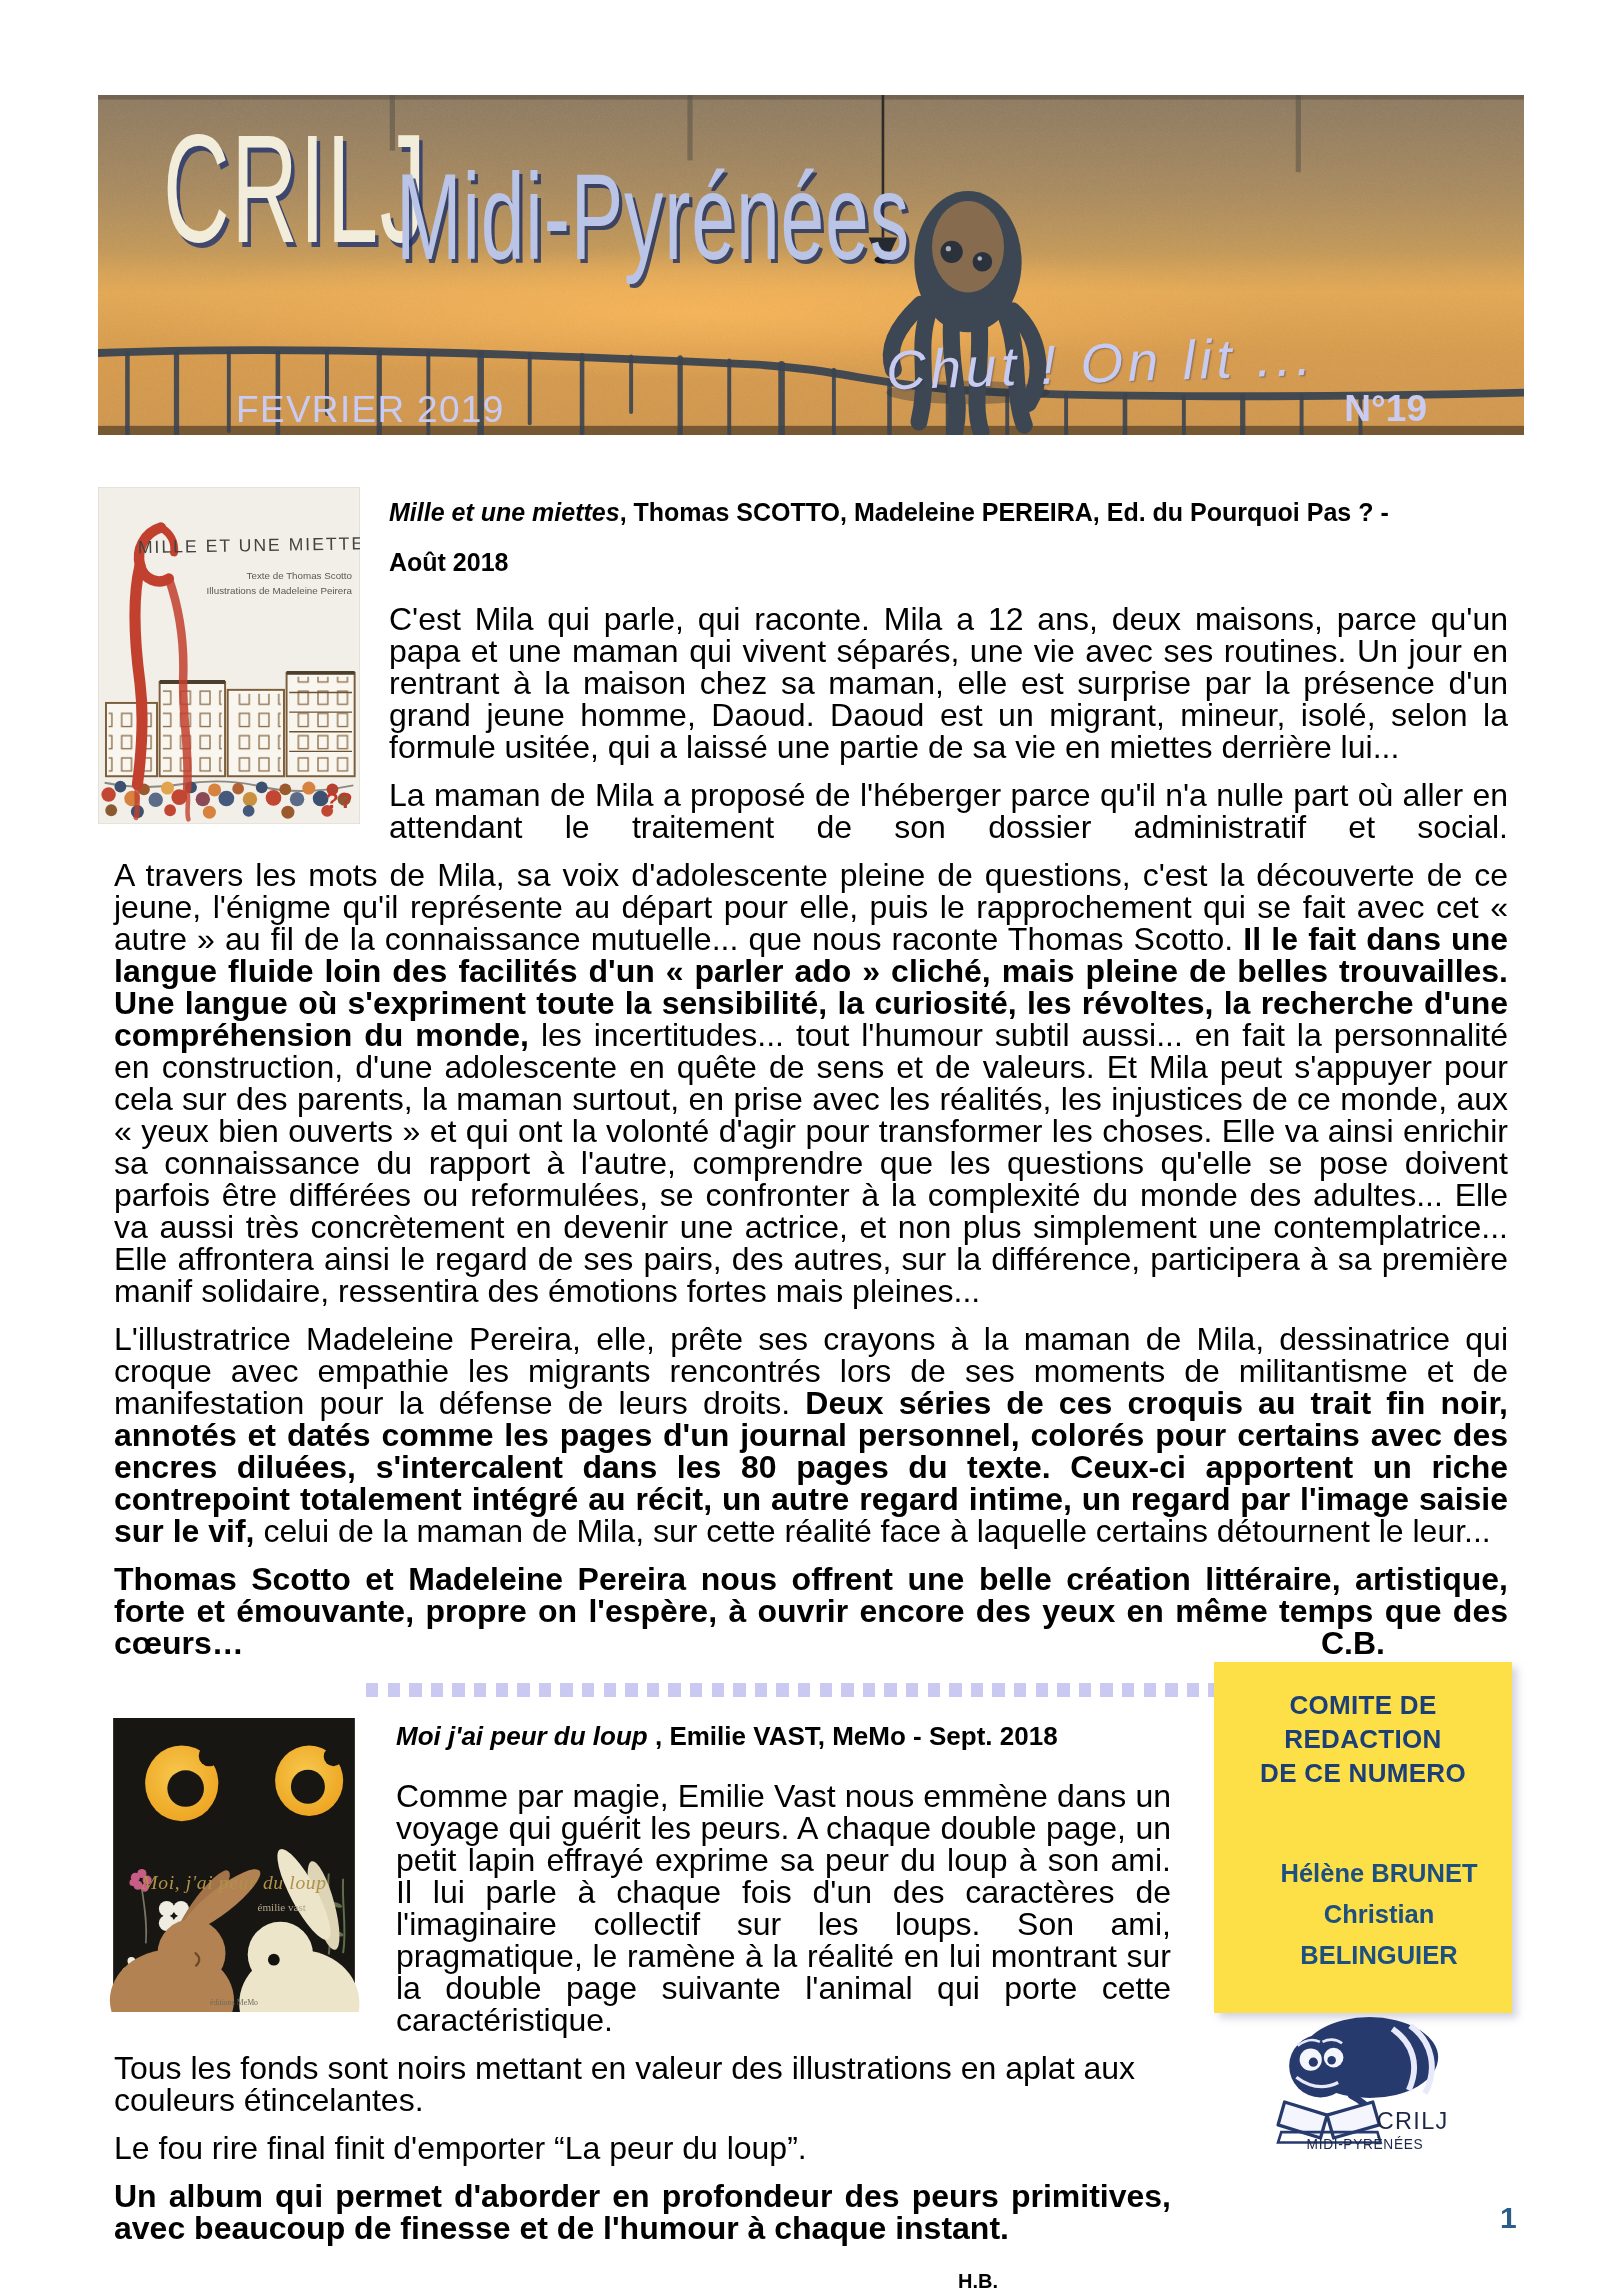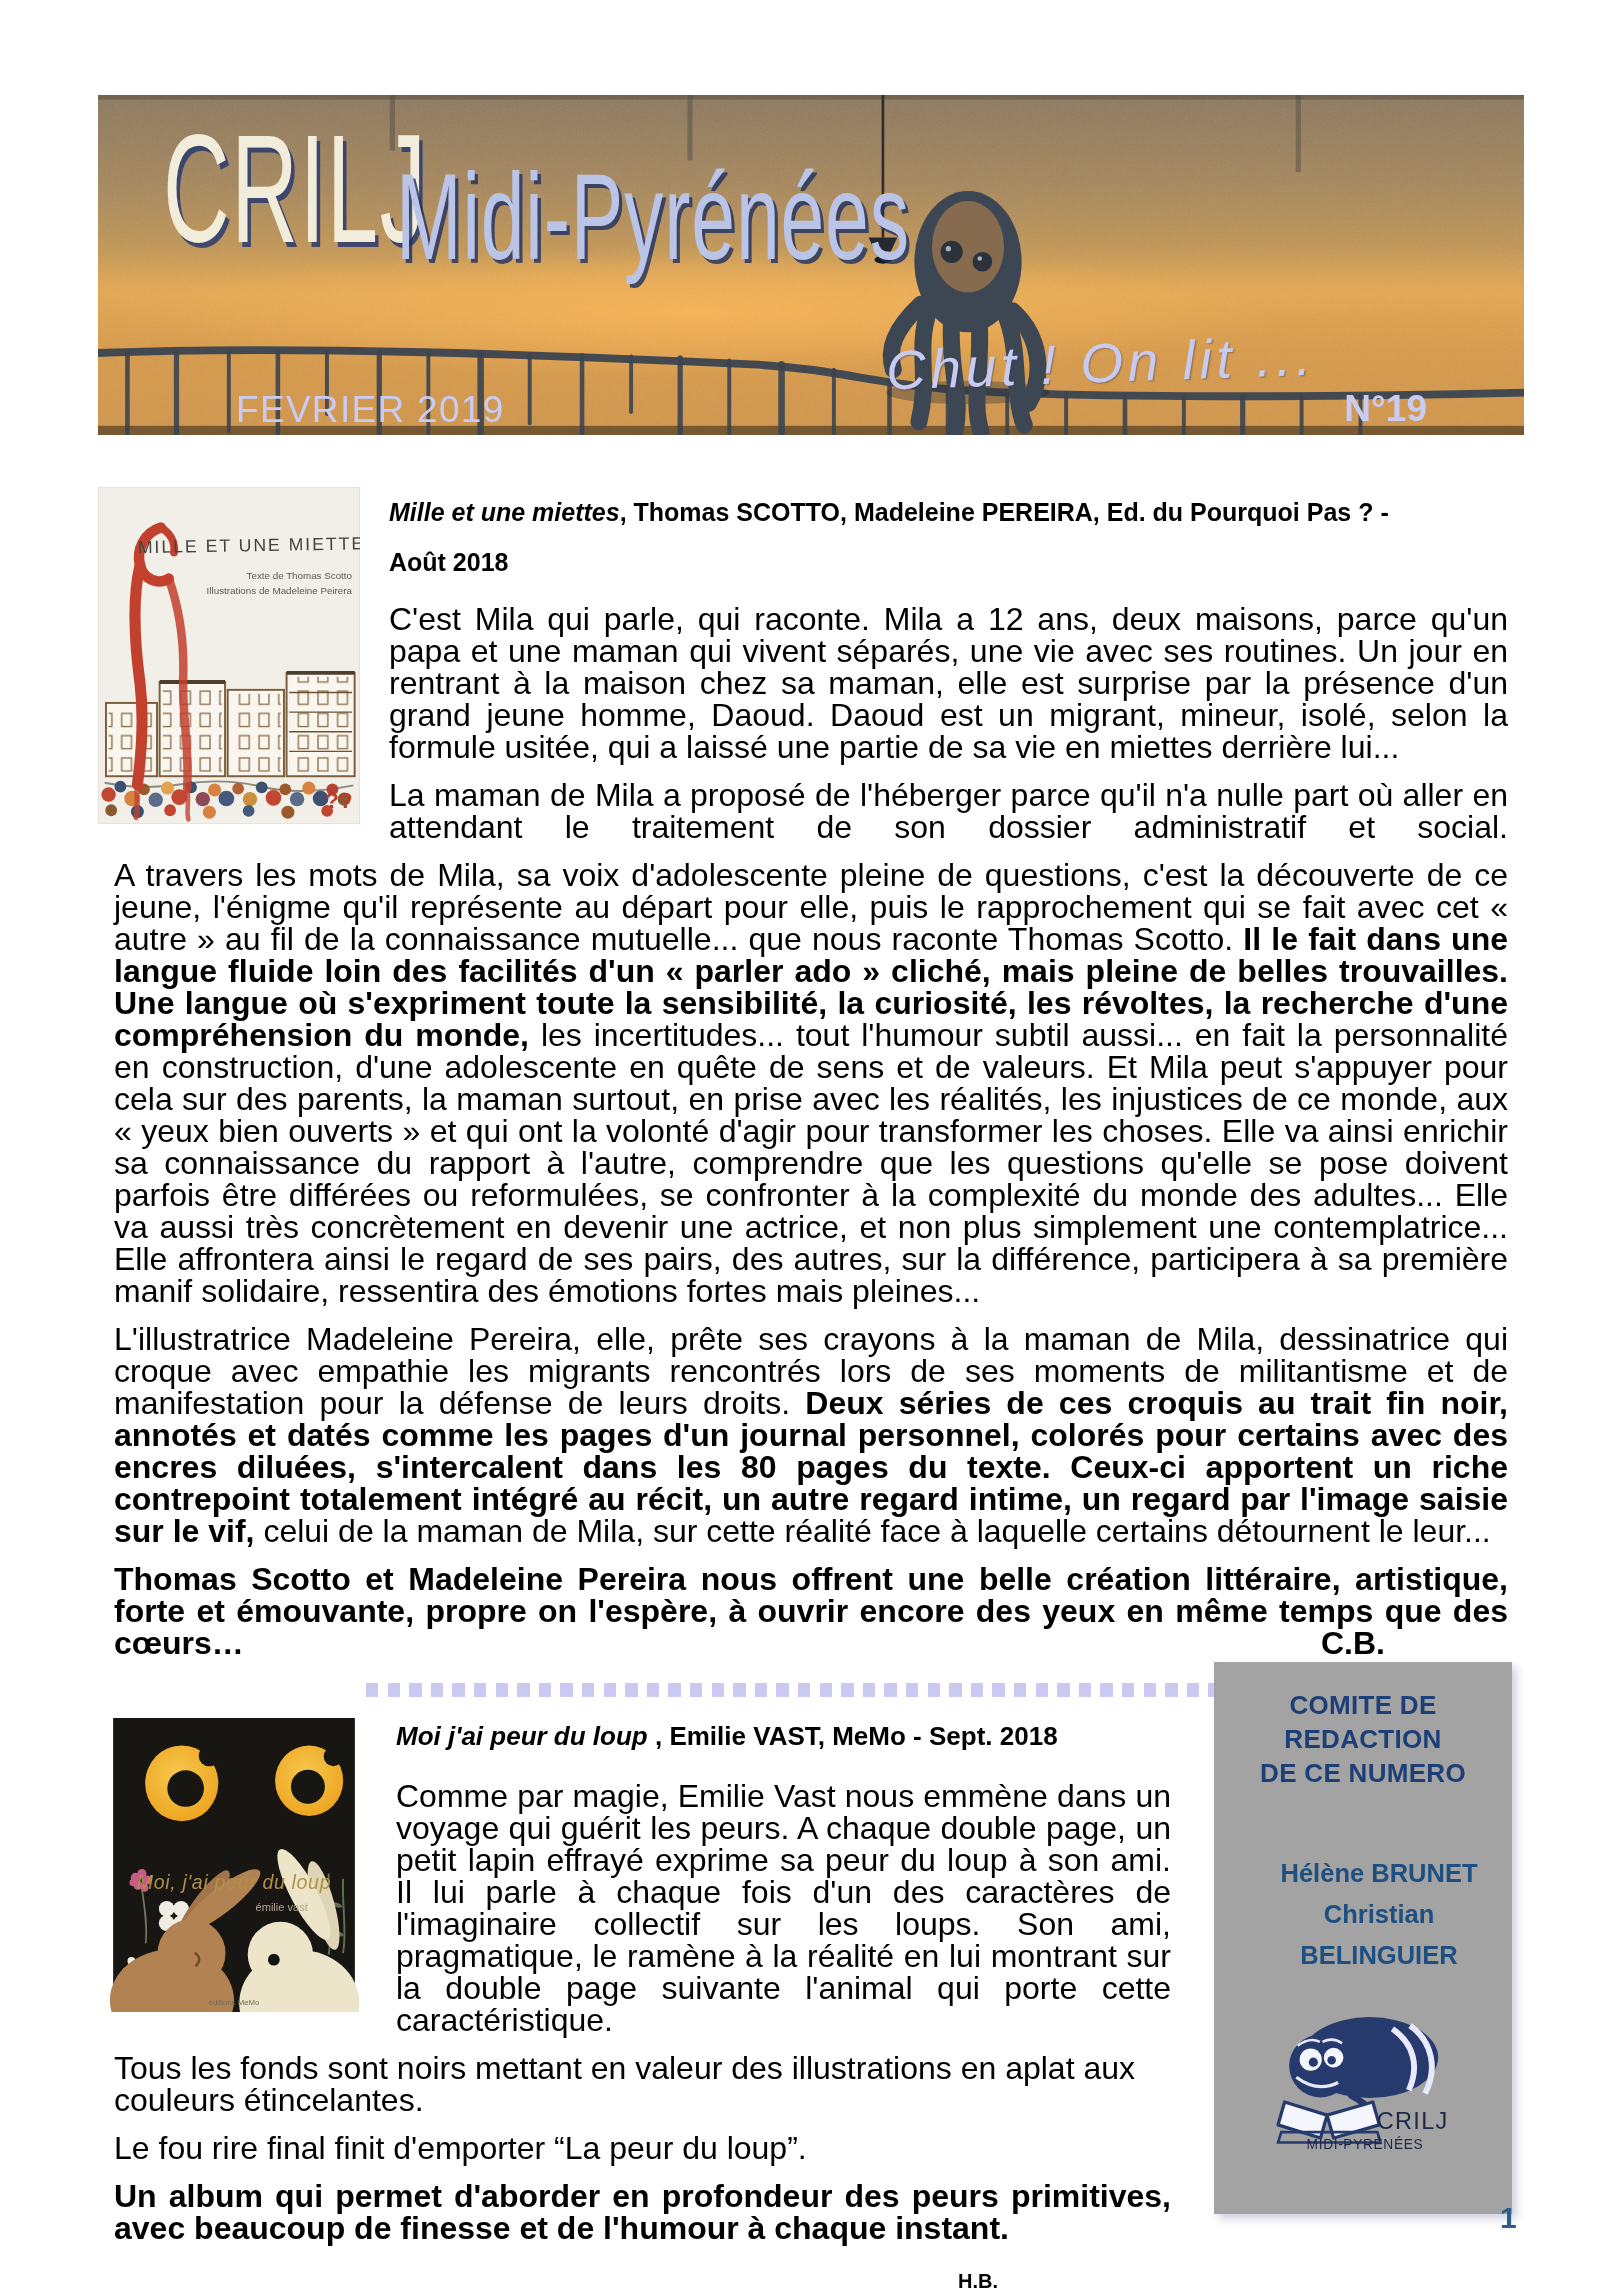--- a/index.html
+++ b/index.html
@@ -52,30 +52,30 @@
   .p-analysis{clear:left;}
   .p-conclusion{position:relative;font-weight:bold;}
   .cb{position:absolute;left:1207px;bottom:0;font-weight:bold;}
 
   .dots{
     margin:23.6px 0 14.4px 268px;width:1034px;height:14.4px;
     background:repeating-linear-gradient(90deg,#c9c9f1 0 12.4px,transparent 12.4px 21.6px);
   }
 
   .review2{width:1089px;}
-  .cover2{float:left;width:272px;height:294px;margin:6.5px 26px 9.2px 0;}
+  .cover2{float:left;width:272px;height:294px;margin:6.5px 26px 9.2px 0;font-family:Liberation Serif, serif;}
   .rtitle2{font-size:26px;line-height:50px;font-weight:bold;margin:0 0 18.3px;}
   .p-back{clear:left;margin-top:5.2px;}
   .p-conc2{font-weight:bold;margin-top:41px;}
   .hb{font-weight:bold;padding-left:860px;margin-top:3.9px;font-size:20px;line-height:42px;}
 
   
   .sidebar{
-    position:absolute;left:1214px;top:1662px;width:298px;height:552px;
-    background:#a3a3a3;text-align:center;
+    position:absolute;left:1214px;top:1662px;width:298px;height:351px;
+    background:#fde047;text-align:center;
     box-shadow:4.6px 4.6px 7.9px rgba(130,130,170,.35);
   }
   .sidebar .head{margin-top:26px;font-size:26px;line-height:34px;font-weight:bold;color:#1d3f77;letter-spacing:0.3px;}
   .sidebar .names{margin-top:63px;font-size:25.5px;line-height:41px;font-weight:bold;color:#1d4f80;padding-left:32px;}
   .sidebar-logo{width:216px;height:149px;margin:27.5px auto 0;}
 
   .page-num{position:absolute;left:1500px;top:2201px;font-size:30px;font-weight:bold;color:#2d5b8a;}
 </style>
 </head>
 <body>

